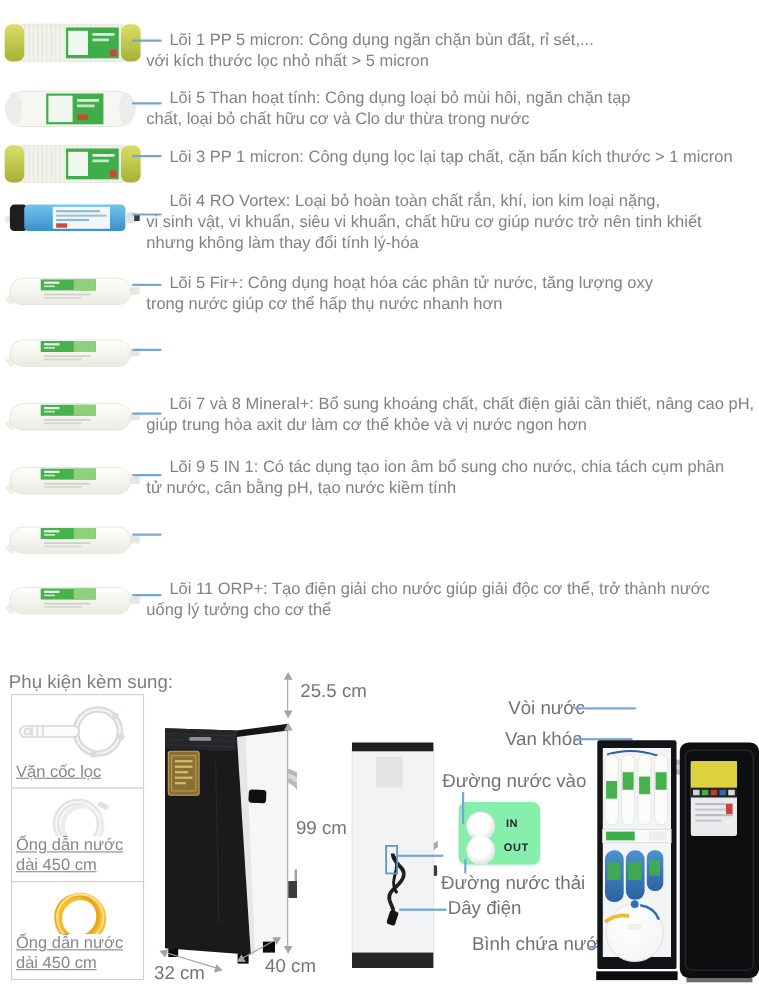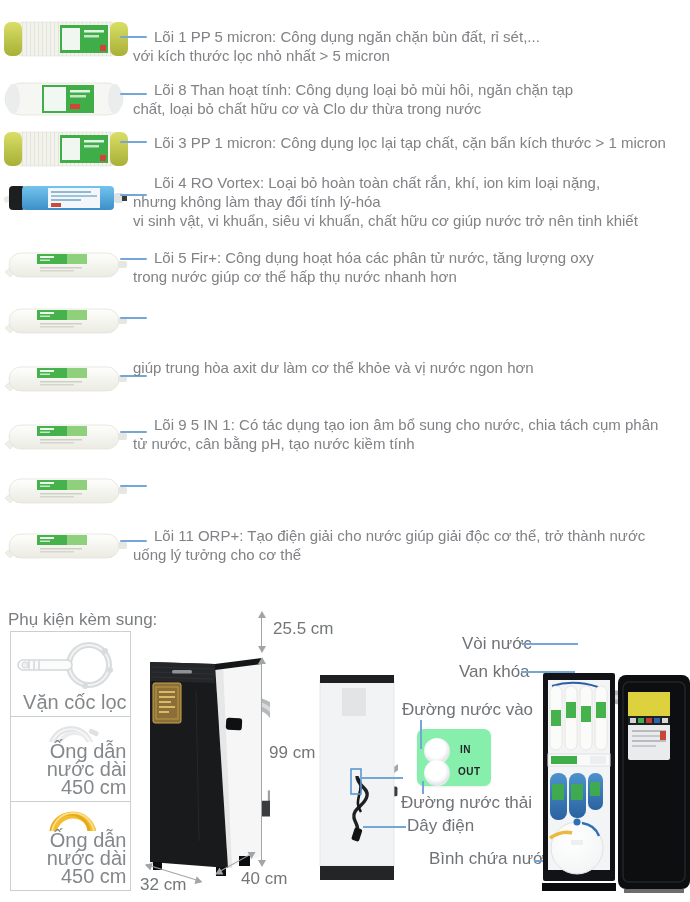--- a/index.html
+++ b/index.html
@@ -8,21 +8,21 @@
   
   .fimg{position:absolute;left:4px;}
   .leader{position:absolute;height:2px;background:#74a6d8;border-radius:1px;}
   .ftext{position:absolute;left:133px;font-size:15px;line-height:19px;color:#808285;white-space:nowrap;}
   .ftext .fl1{padding-left:21px;}
   
   .acc-title{position:absolute;left:8px;top:610px;font-size:17px;color:#7b7e81;}
   .acc-box{position:absolute;left:10px;width:121px;border:1px solid #cbcfd2;background:#fff;
            display:flex;flex-direction:column;align-items:center;justify-content:space-between;
            padding:7px 0 5px;box-sizing:border-box;}
-  .acc-label{font-size:20px;line-height:18px;color:#85888b;text-align:right;width:112px;}
+  .acc-label{font-size:15px;line-height:18px;color:#85888b;text-align:left;width:112px;text-decoration:underline;}
   .callout{position:absolute;font-size:17px;color:#6f7276;white-space:nowrap;}
   .dimlabel{position:absolute;font-size:17px;color:#737679;white-space:nowrap;}
   .bl{position:absolute;background:#74a6d8;}
   .dimv{position:absolute;width:0;border-left:1.5px solid #a2a5a8;}
   .dimv:before,.dimv:after{content:"";position:absolute;left:-4.5px;border-left:4px solid transparent;border-right:4px solid transparent;}
   .dimv:before{top:-1px;border-bottom:7px solid #a2a5a8;}
   .dimv:after{bottom:-1px;border-top:7px solid #a2a5a8;}
   .dimd{position:absolute;height:0;border-top:1.5px solid #a2a5a8;transform-origin:0 50%;}
   .dimd:before,.dimd:after{content:"";position:absolute;top:-4.5px;border-top:4px solid transparent;border-bottom:4px solid transparent;}
   .dimd:before{left:-1px;border-right:7px solid #a2a5a8;}
@@ -127,40 +127,40 @@
   <div class="ftext" style="top:27px">
     <div class="fl1">Lõi 1 PP 5 micron: Công dụng ngăn chặn bùn đất, rỉ sét,...</div>
     <div>với kích thước lọc nhỏ nhất &gt; 5 micron</div>
   </div>
 
   <svg class="fimg" style="top:82px" width="120" height="34">
       <use href="#cart-b"></use>
     </svg>
   <div class="leader" style="left:120px;top:93px;width:27px"></div>
   <div class="ftext" style="top:80px">
-    <div class="fl1">Lõi 8 Than hoạt tính: Công dụng loại bỏ mùi hôi, ngăn chặn tạp</div>
+    <div class="fl1">Lõi 5 Than hoạt tính: Công dụng loại bỏ mùi hôi, ngăn chặn tạp</div>
     <div>chất, loại bỏ chất hữu cơ và Clo dư thừa trong nước</div>
   </div>
 
   <svg class="fimg" style="top:130px" width="124" height="38">
       <use href="#cart-a"></use>
     </svg>
   <div class="leader" style="left:120px;top:141px;width:27px"></div>
   <div class="ftext" style="top:133px">
     <div class="fl1">Lõi 3 PP 1 micron: Công dụng lọc lại tạp chất, cặn bẩn kích thước &gt; 1 micron</div>
   </div>
 
   <svg class="fimg" style="top:183px" width="124" height="30">
       <use href="#cart-ro"></use>
     </svg>
   <div class="leader" style="left:120px;top:194px;width:27px"></div>
   <div class="ftext" style="top:173px">
     <div class="fl1">Lõi 4 RO Vortex: Loại bỏ hoàn toàn chất rắn, khí, ion kim loại nặng,</div>
+    <div>vi sinh vật, vi khuẩn, siêu vi khuẩn, chất hữu cơ giúp nước trở nên tinh khiết</div>
     <div>nhưng không làm thay đổi tính lý-hóa</div>
-    <div>vi sinh vật, vi khuẩn, siêu vi khuẩn, chất hữu cơ giúp nước trở nên tinh khiết</div>
   </div>
 
   <svg class="fimg" style="top:251px" width="124" height="28">
       <use href="#cart-c"></use>
     </svg>
   <div class="leader" style="left:120px;top:258px;width:27px"></div>
   <div class="ftext" style="top:248px">
     <div class="fl1">Lõi 5 Fir+: Công dụng hoạt hóa các phân tử nước, tăng lượng oxy</div>
     <div>trong nước giúp cơ thể hấp thụ nước nhanh hơn</div>
   </div>
@@ -168,20 +168,21 @@
   <svg class="fimg" style="top:307px" width="124" height="28">
       <use href="#cart-c"></use>
     </svg>
   <div class="leader" style="left:120px;top:317px;width:27px"></div>
 
   <svg class="fimg" style="top:365px" width="124" height="28">
       <use href="#cart-c"></use>
     </svg>
   <div class="leader" style="left:120px;top:375px;width:27px"></div>
   <div class="ftext" style="top:358px">
+    <div class="fl1">Lõi 7 và 8 Mineral+: Bổ sung khoáng chất, chất điện giải cần thiết, nâng cao pH,</div>
     <div>giúp trung hòa axit dư làm cơ thể khỏe và vị nước ngon hơn</div>
   </div>
 
   <svg class="fimg" style="top:423px" width="124" height="28">
       <use href="#cart-c"></use>
     </svg>
   <div class="leader" style="left:120px;top:431px;width:27px"></div>
   <div class="ftext" style="top:415px">
     <div class="fl1">Lõi 9 5 IN 1: Có tác dụng tạo ion âm bổ sung cho nước, chia tách cụm phân</div>
     <div>tử nước, cân bằng pH, tạo nước kiềm tính</div>

